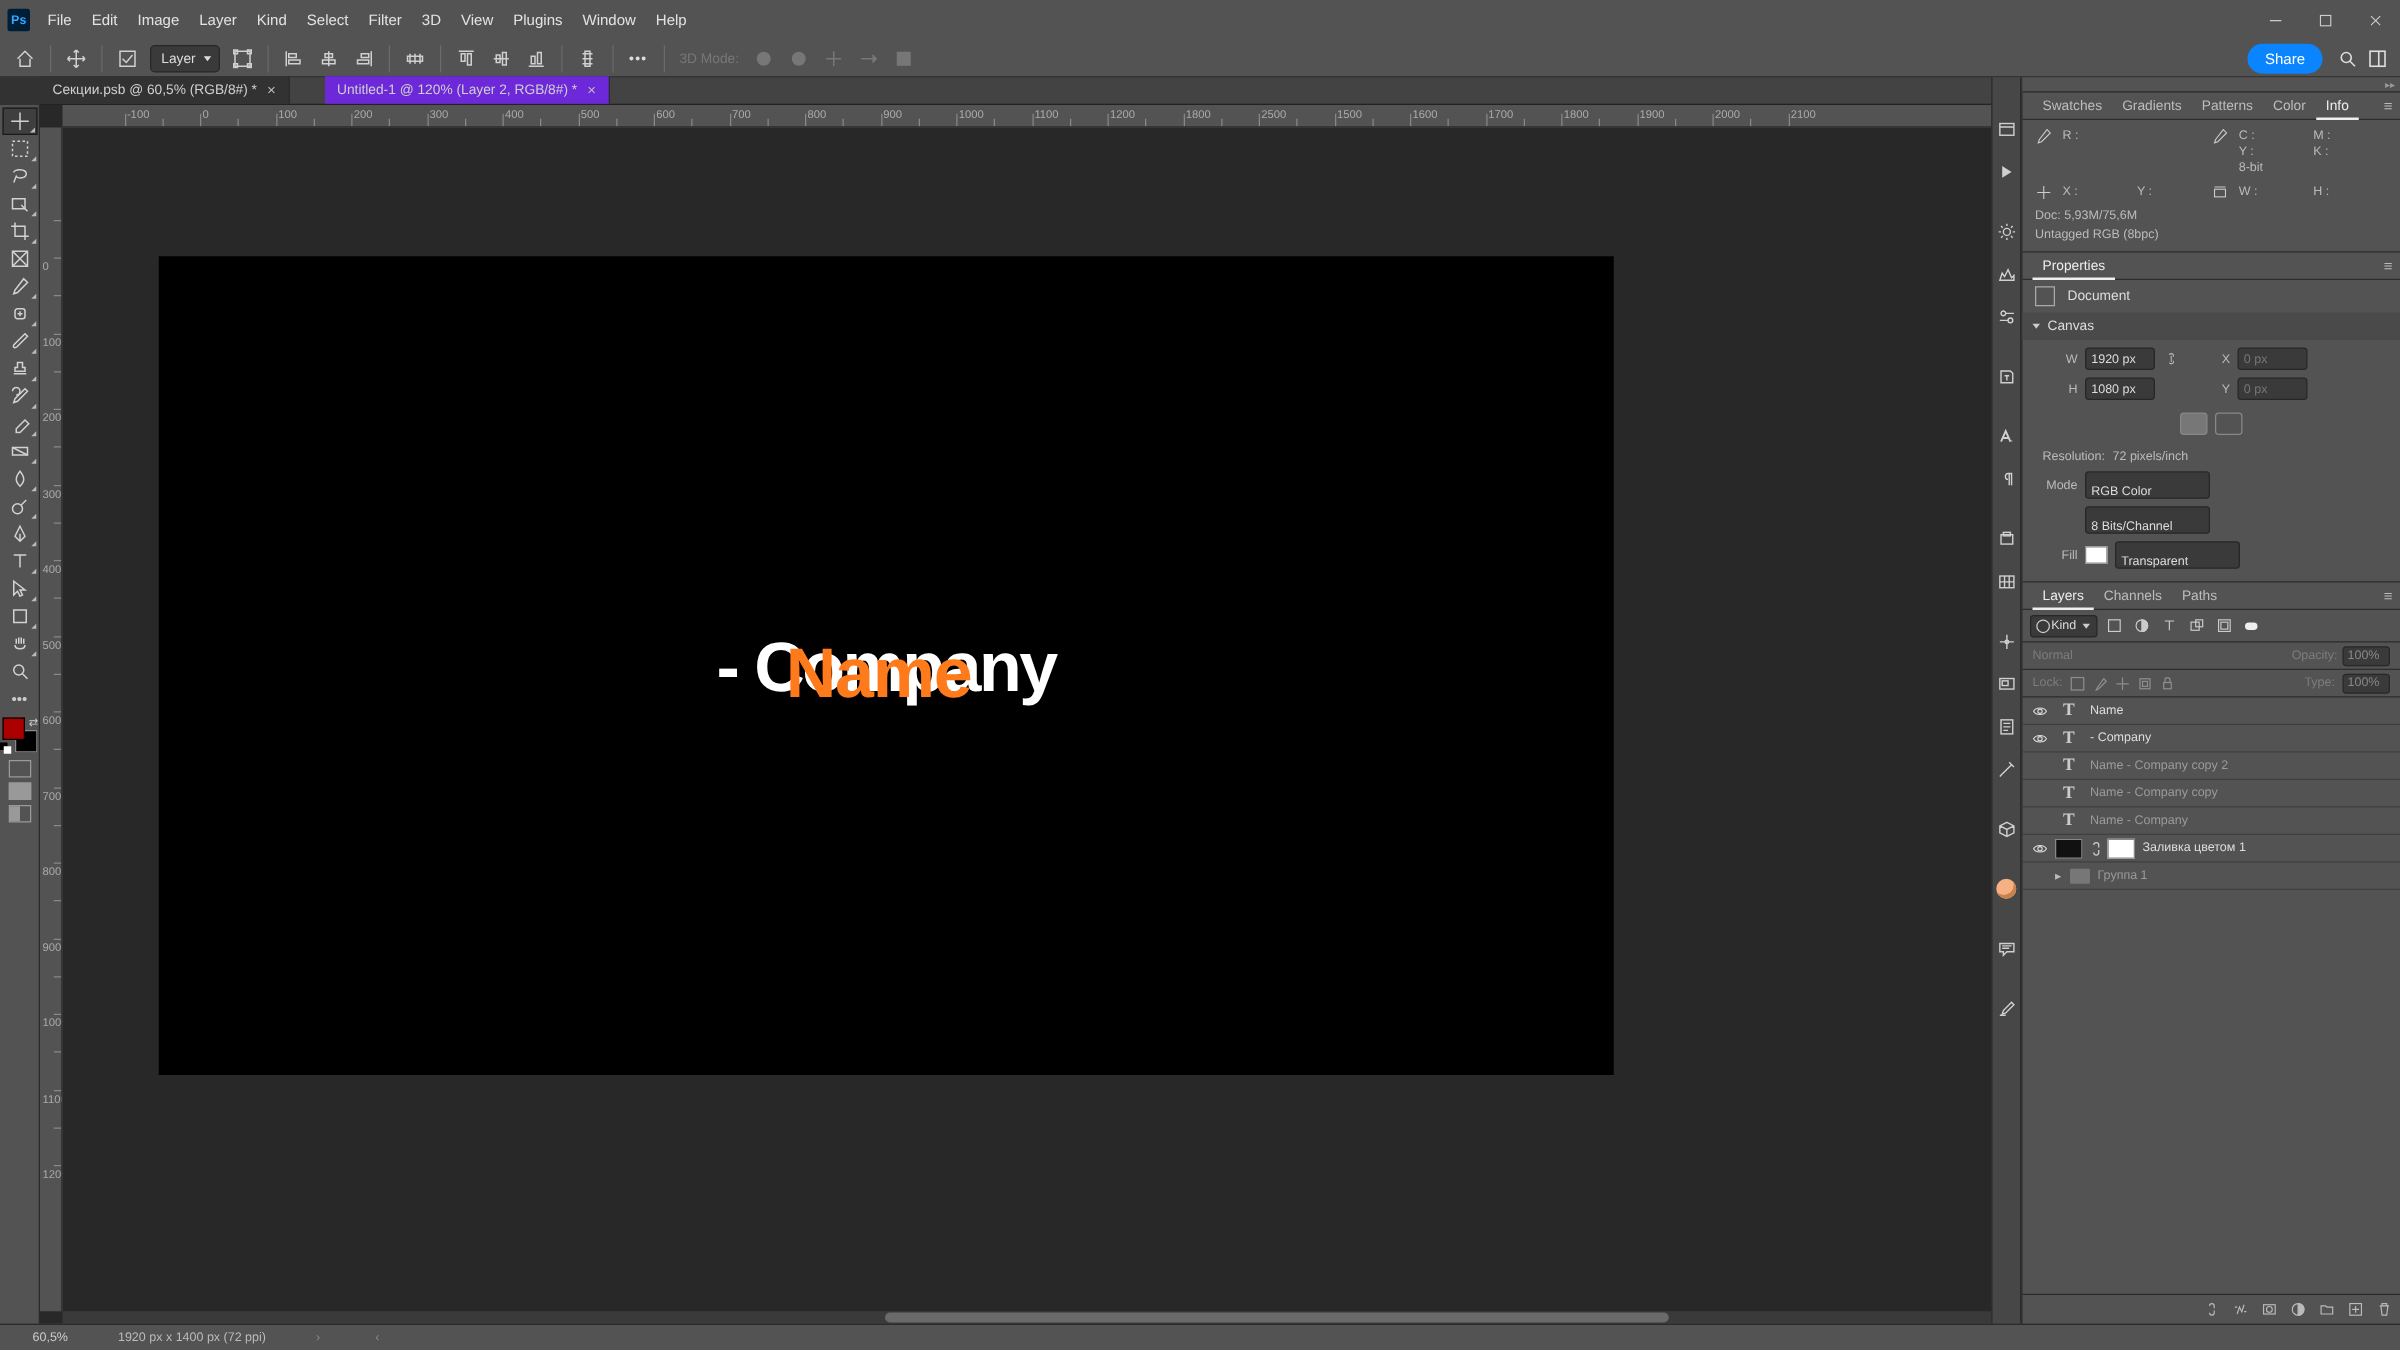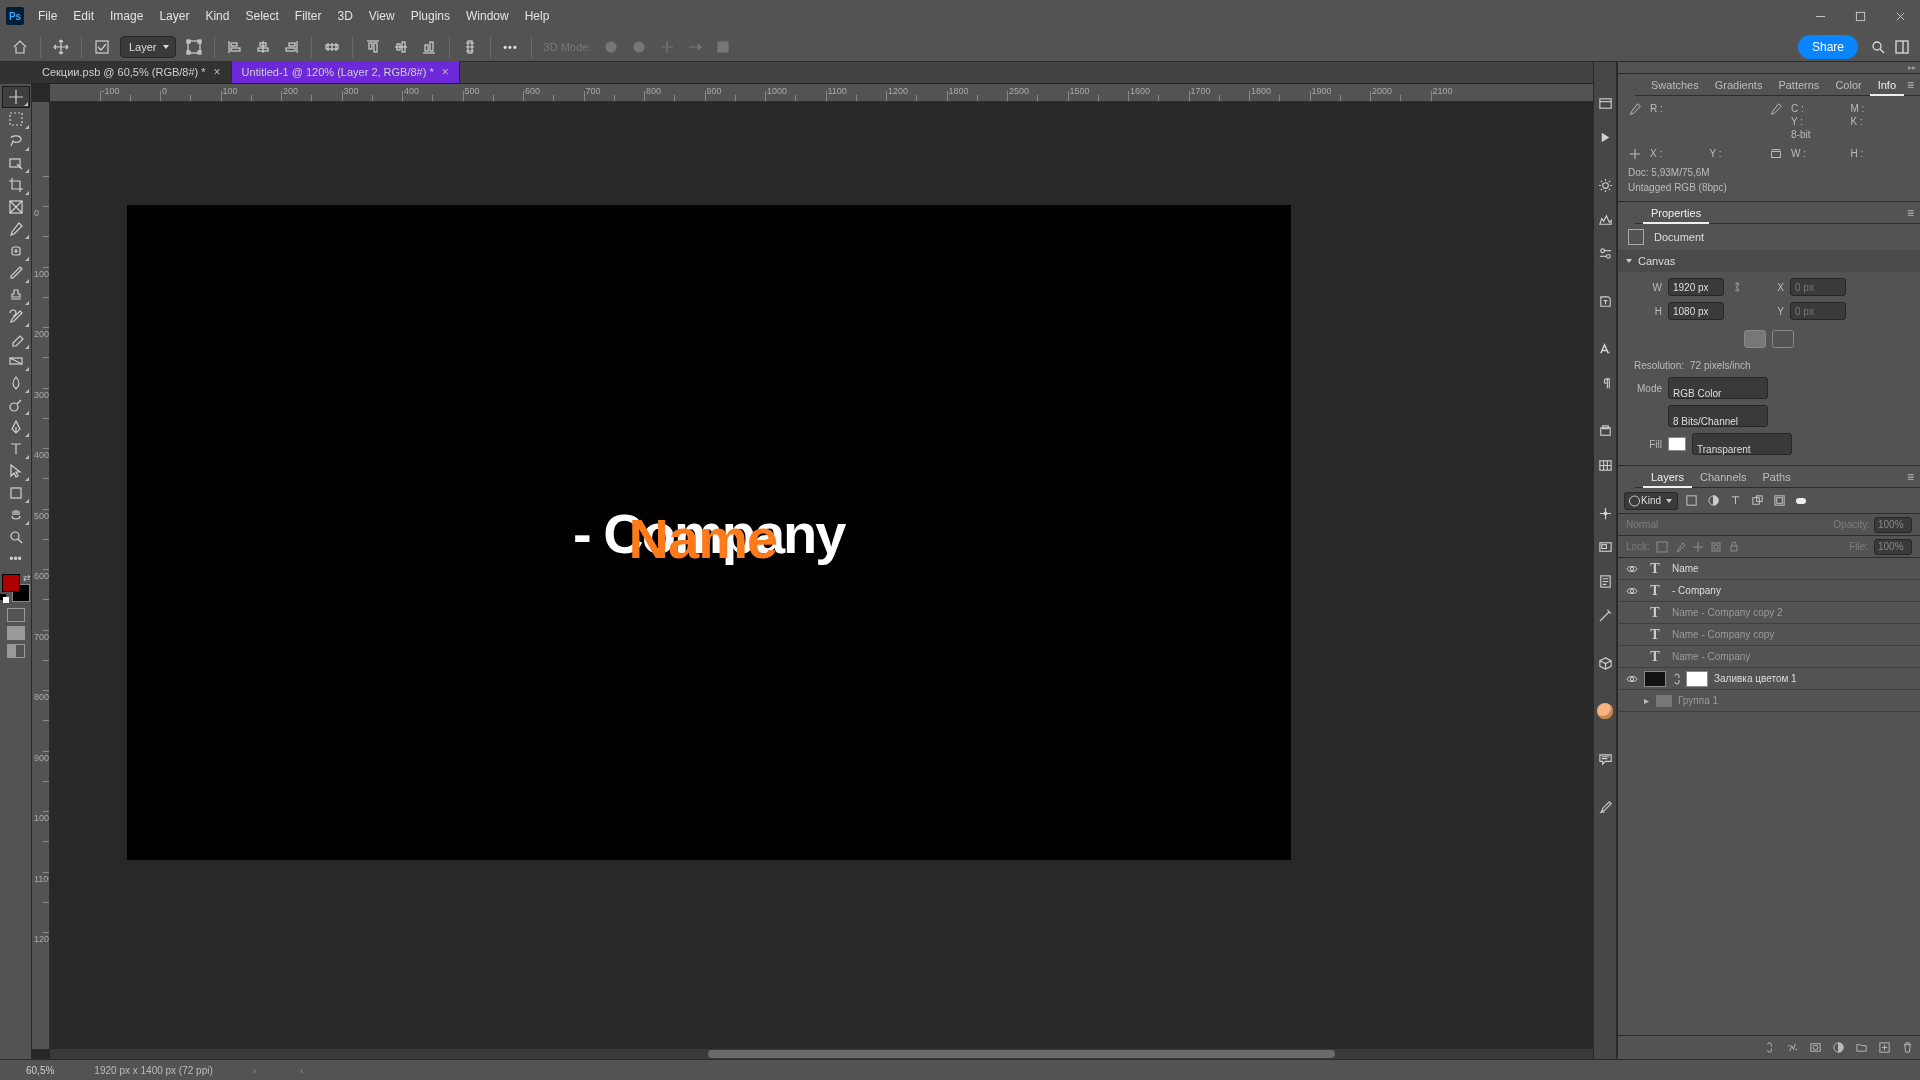--- a/index.html
+++ b/index.html
@@ -23,21 +23,21 @@
 .opt-btn.dots { font-weight:bold; letter-spacing:1px; color:#ddd; }
 .opt-btn.disabled svg { stroke:#777; fill:#777; }
 .opt-text.disabled { color:#777; }
 .opt-text { font-size:11px; margin:0 6px; }
 #share-btn { margin-left:auto; margin-right:8px; height:24px; padding:0 14px; border-radius:14px; background:#0a84ff; color:#fff; display:flex; align-items:center; font-size:12px; }
 .opt-right-icon { width:24px; height:24px; display:flex; align-items:center; justify-content:center; }
 .opt-right-icon svg { width:16px; height:16px; stroke:#ddd; fill:none; stroke-width:1.3; }
 
 
 #tabbar { position:absolute; top:62px; left:32px; right:1152px; height:22px; background:#434343; display:flex; align-items:flex-end; border-bottom:1px solid #222; }
-#tabbar { right:12px; }
+#tabbar { right:12px;gap:28px; }
 .tab { height:22px; padding:0 10px; display:flex; align-items:center; background:#6d28d9; border-right:1px solid #2b2b2b; color:#cfcfcf; font-size:11px; }
 .tab.active { background:#323232; }
 .tab .tab-x { margin-left:8px; color:#bbb; font-size:12px; }
 
 
 #toolbox { position:absolute; top:84px; left:0; width:32px; bottom:21px; background:#535353; border-right:1px solid #2b2b2b; display:flex; flex-direction:column; align-items:center; padding-top:2px; }
 #toolbox .tbx { width:28px; height:22px; margin:0 auto; display:flex; align-items:center; justify-content:center; position:relative; }
 #toolbox .tbx svg { width:16px; height:16px; stroke:#d2d2d2; fill:none; stroke-width:1.2; }
 #toolbox .tbx.sel { background:#3f3f3f; border:1px solid #1a1a1a; }
 #toolbox .tbx .tri { position:absolute; bottom:1px; right:1px; width:0; height:0; border-left:4px solid transparent; border-bottom:4px solid #bbb; }
@@ -70,21 +70,21 @@
 
 #dockcol { position:absolute; top:62px; right:303px; width:24px; bottom:21px; background:#474747; border-left:1px solid #2a2a2a; border-right:1px solid #2a2a2a; display:flex; flex-direction:column; align-items:center; padding-top:24px; }
 #dockcol .dbtn { width:22px; height:30px; display:flex; align-items:center; justify-content:center; margin:2px 0; }
 #dockcol .dbtn svg { width:15px; height:15px; stroke:#d0d0d0; fill:none; stroke-width:1.2; }
 #dockcol .dgap { height:14px; }
 #dockcol .face { width:16px; height:16px; border-radius:50%; background:#f5b183; box-shadow:inset -2px -3px 0 #c7834a; }
 
 
 #rightpanes { position:absolute; top:62px; right:0; width:303px; bottom:21px; background:#535353; border-left:1px solid #2a2a2a; display:flex; flex-direction:column; }
 .collapse-btn { height:12px; background:#535353; border-bottom:1px solid #2a2a2a; display:flex; align-items:center; justify-content:flex-end; padding-right:4px; color:#999; font-size:8px; }
-.panel-tabs { height:22px; display:flex; align-items:flex-start; border-bottom:1px solid #2c2c2c; padding-left:8px; position:relative;margin-left:17px; }
+.panel-tabs { height:22px; display:flex; align-items:flex-start; border-bottom:1px solid #2c2c2c; padding-left:8px; position:relative; }
 .panel-tabs .ptab { padding:0 8px; height:22px; line-height:22px; color:#bdbdbd; font-size:11px; }
 .panel-tabs .ptab.active { color:#eee; border-bottom:2px solid #eee; }
 .panel-tabs .pmenu { position:absolute; right:6px; top:4px; color:#bbb; font-size:12px; }
 
 .info-body { padding:6px 10px 8px 10px; border-bottom:1px solid #2c2c2c; }
 .info-row { display:flex; align-items:flex-start; margin-bottom:6px; }
 .info-row svg { width:14px; height:14px; stroke:#ccc; fill:none; margin-right:8px; }
 .info-kv { display:flex; flex-wrap:wrap; flex:1; color:#bbb; font-size:10px; line-height:13px; }
 .info-kv span { width:50%; }
 .info-line { color:#bbb; font-size:10px; margin-top:4px; }
@@ -867,21 +867,21 @@
           <path d="M6 1 V11 M1 6 H11"></path>
         </svg>
       <svg viewBox="0 0 12 12">
           <rect x="2" y="2" width="8" height="8"></rect>
           <path d="M4 4 H8 V8 H4 Z"></path>
         </svg>
       <svg viewBox="0 0 12 12">
           <rect x="3" y="5" width="6" height="5"></rect>
           <path d="M4 5 V3 A2 2 0 0 1 8 3 V5"></path>
         </svg>
-      <span style="margin-left:auto">File:</span>
+      <span style="margin-left:auto">Type:</span>
       <input style="width: 38px; height: 16px; background: rgb(58, 58, 58); border: 1px solid rgb(39, 39, 39); color: rgb(136, 136, 136); font-size: 10px; padding: 0px 3px; border-radius: 3px;" value="100%">
     </div>
 
     <div class="layer-list">
       <div class="layer-item">
         <div class="vis">
             <svg viewBox="0 0 14 14">
               <path d="M1 7 C3 3 11 3 13 7 C11 11 3 11 1 7 Z"></path>
               <circle cx="7" cy="7" r="2"></circle>
             </svg>

